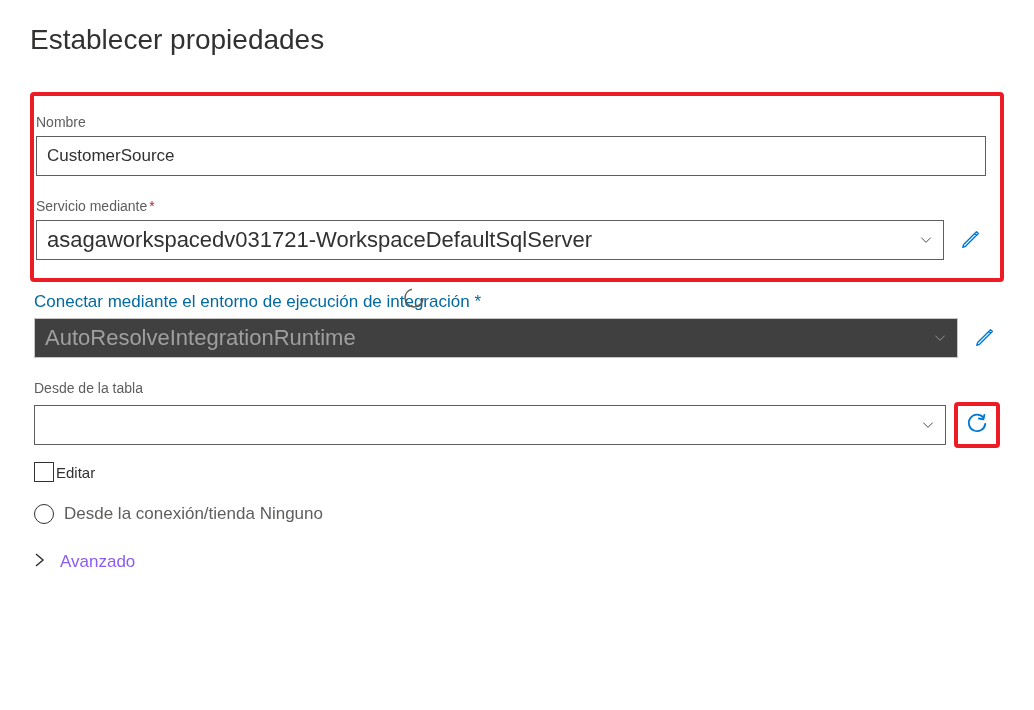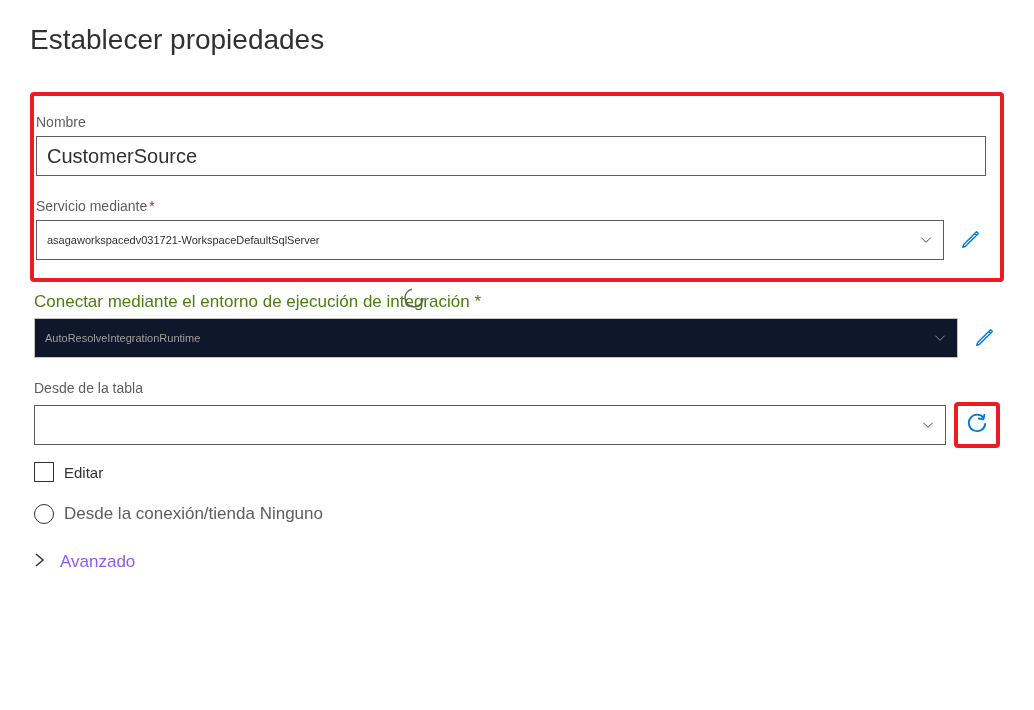--- a/index.html
+++ b/index.html
@@ -48,43 +48,43 @@
       gap: 12px;
     }
     .row .field-wrap {
       flex: 1;
     }
     .text-input {
       width: 100%;
       height: 40px;
       border: 1px solid #605e5c;
       padding: 0 10px;
-      font-size: 20px;
+      font-size: 17px;
       color: #323130;
       outline: none;
       background: #fff;
     }
     .select {
       width: 100%;
       height: 40px;
       border: 1px solid #605e5c;
       background: #fff;
       display: flex;
       align-items: center;
       justify-content: space-between;
       padding: 0 10px;
       cursor: pointer;
       position: relative;
     }
     .select-value {
-      font-size: 11px;
+      font-size: 22px;
       color: #323130;
     }
     .select.disabled {
-      background: #0f172a;
+      background: #404040;
       border: 1px solid #c8c6c4;
       cursor: default;
     }
     .select.disabled .select-value {
       color: #a19f9d;
     }
     .chevron {
       width: 14px;
       height: 14px;
     }
@@ -124,21 +124,21 @@
       width: 24px;
       height: 24px;
       pointer-events: none;
     }
     .spinner-overlay svg circle {
       stroke: #605e5c;
     }
     .checkbox-row {
       display: flex;
       align-items: center;
-      gap: 10px;
+      gap: 2px;
       margin-top: 14px;
     }
     .checkbox {
       width: 20px;
       height: 20px;
       border: 1px solid #323130;
       background: #fff;
       cursor: pointer;
     }
     .checkbox-label {
@@ -220,21 +220,21 @@
               <path d="M3 21 L6 20 L20 6 L18 4 L4 18 L3 21 Z M16 6 L18 8" stroke-width="1.5" stroke-linejoin="round"></path>
             </svg>
         </span>
       </button>
     </div>
   </div>
 </div>
 
 <div class="section">
   <div class="form-group" style="position:relative;">
-    <label class="label" style="font-size:17px; color:#4d7c0f;">Conectar mediante el entorno de ejecución de integración *</label>
+    <label class="label" style="font-size:17px; color:#0369a1;">Conectar mediante el entorno de ejecución de integración *</label>
     <div class="spinner-overlay" style="left:380px; top:6px;">
       <svg viewBox="0 0 24 24" fill="none">
           <circle cx="12" cy="12" r="9" stroke-width="1.5" stroke-dasharray="40 20"></circle>
         </svg>
     </div>
     <div class="row">
       <div class="field-wrap">
         <div class="select disabled">
           <span class="select-value">AutoResolveIntegrationRuntime</span>
           <span class="chevron">

